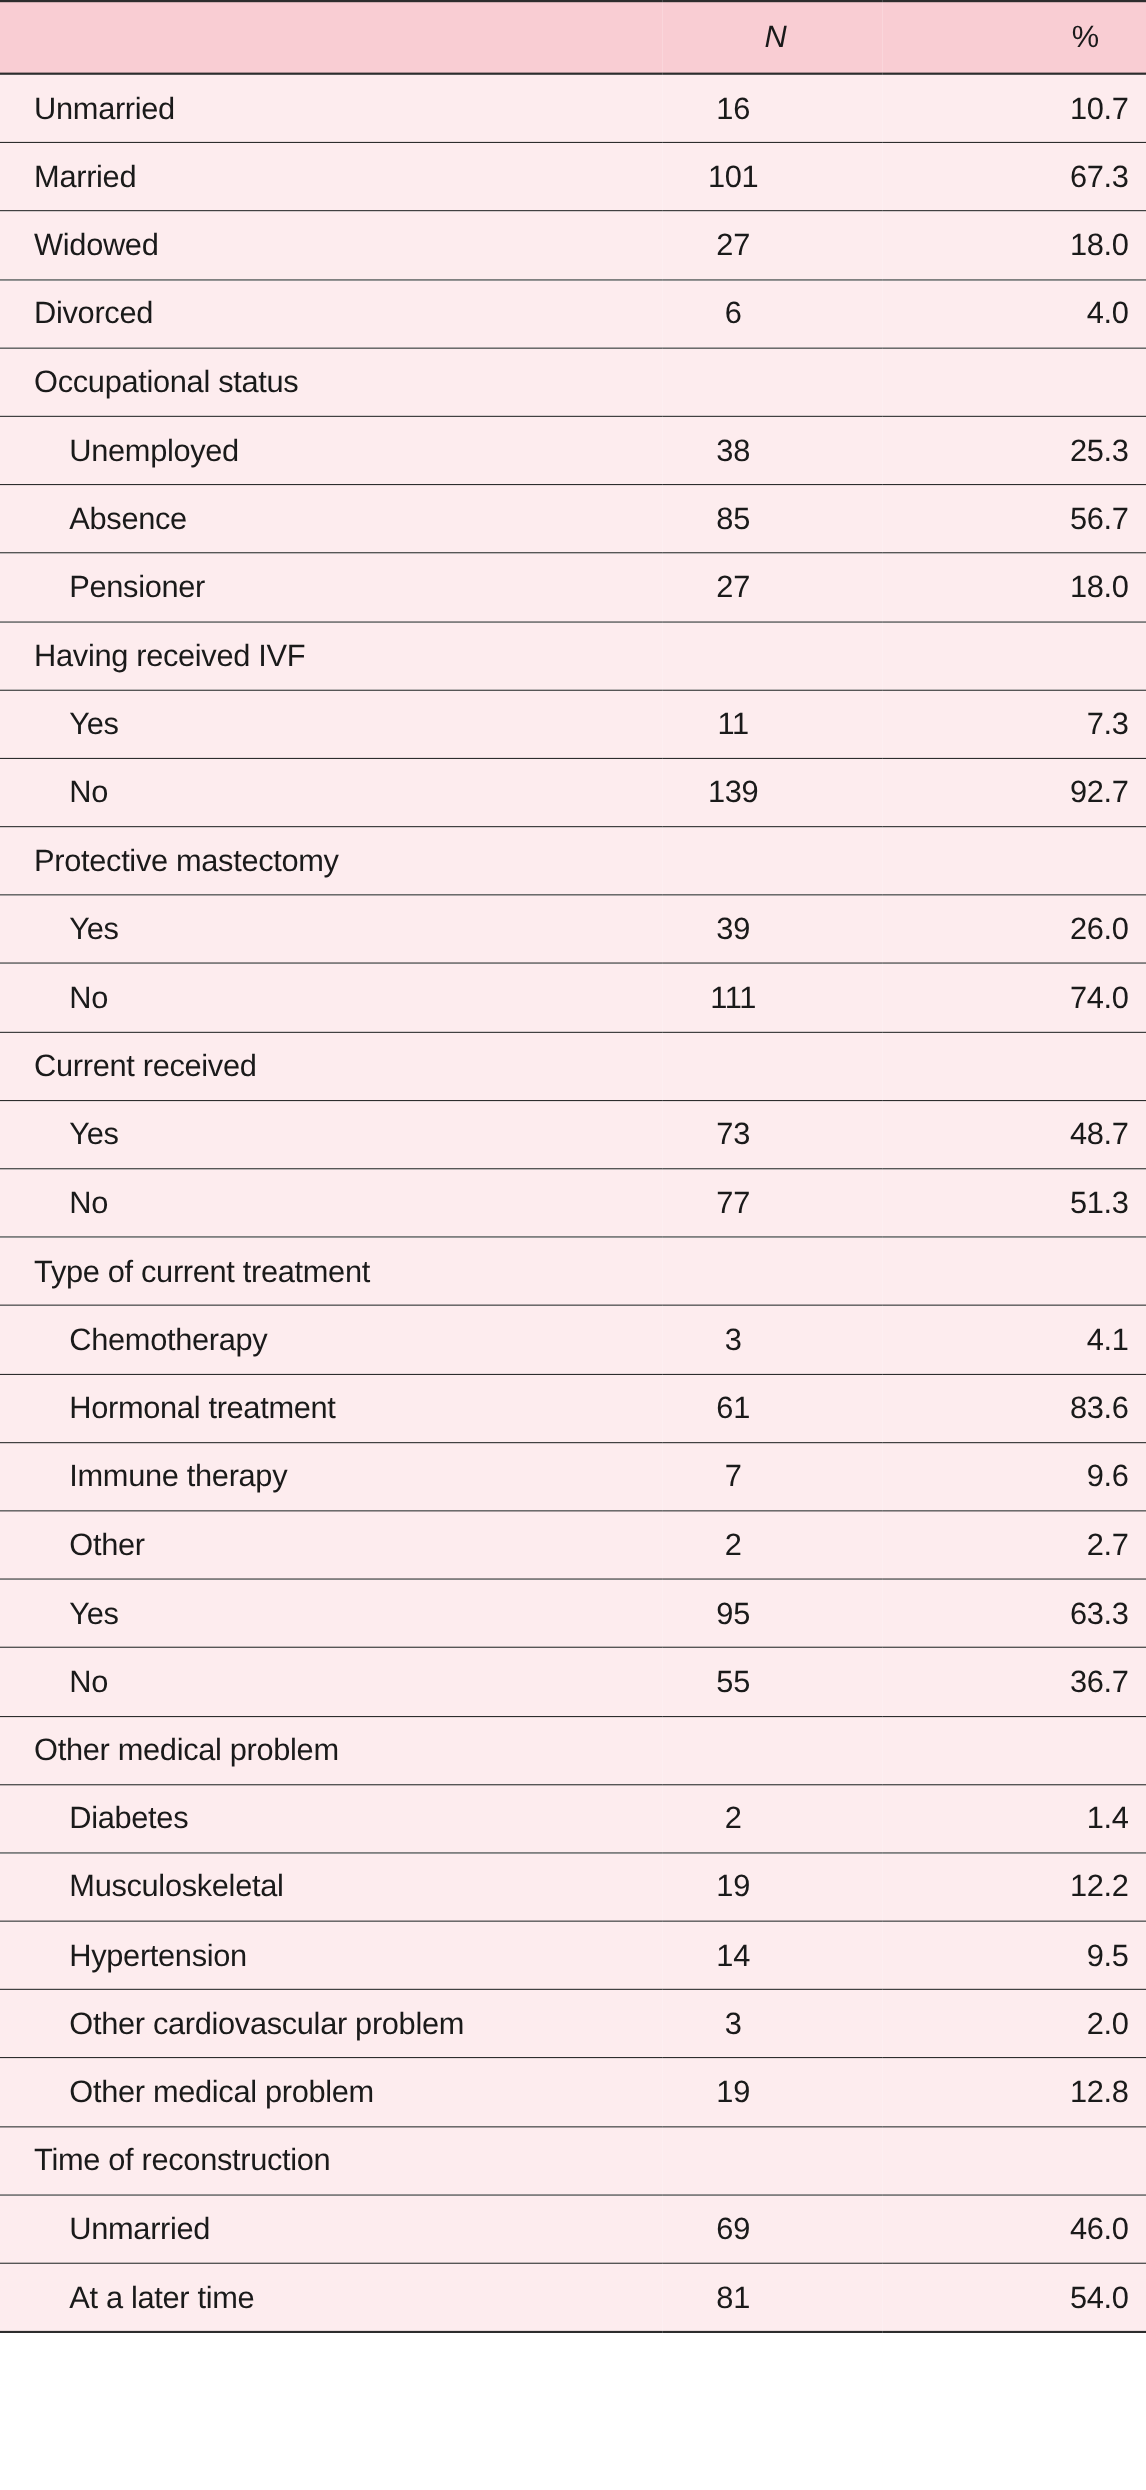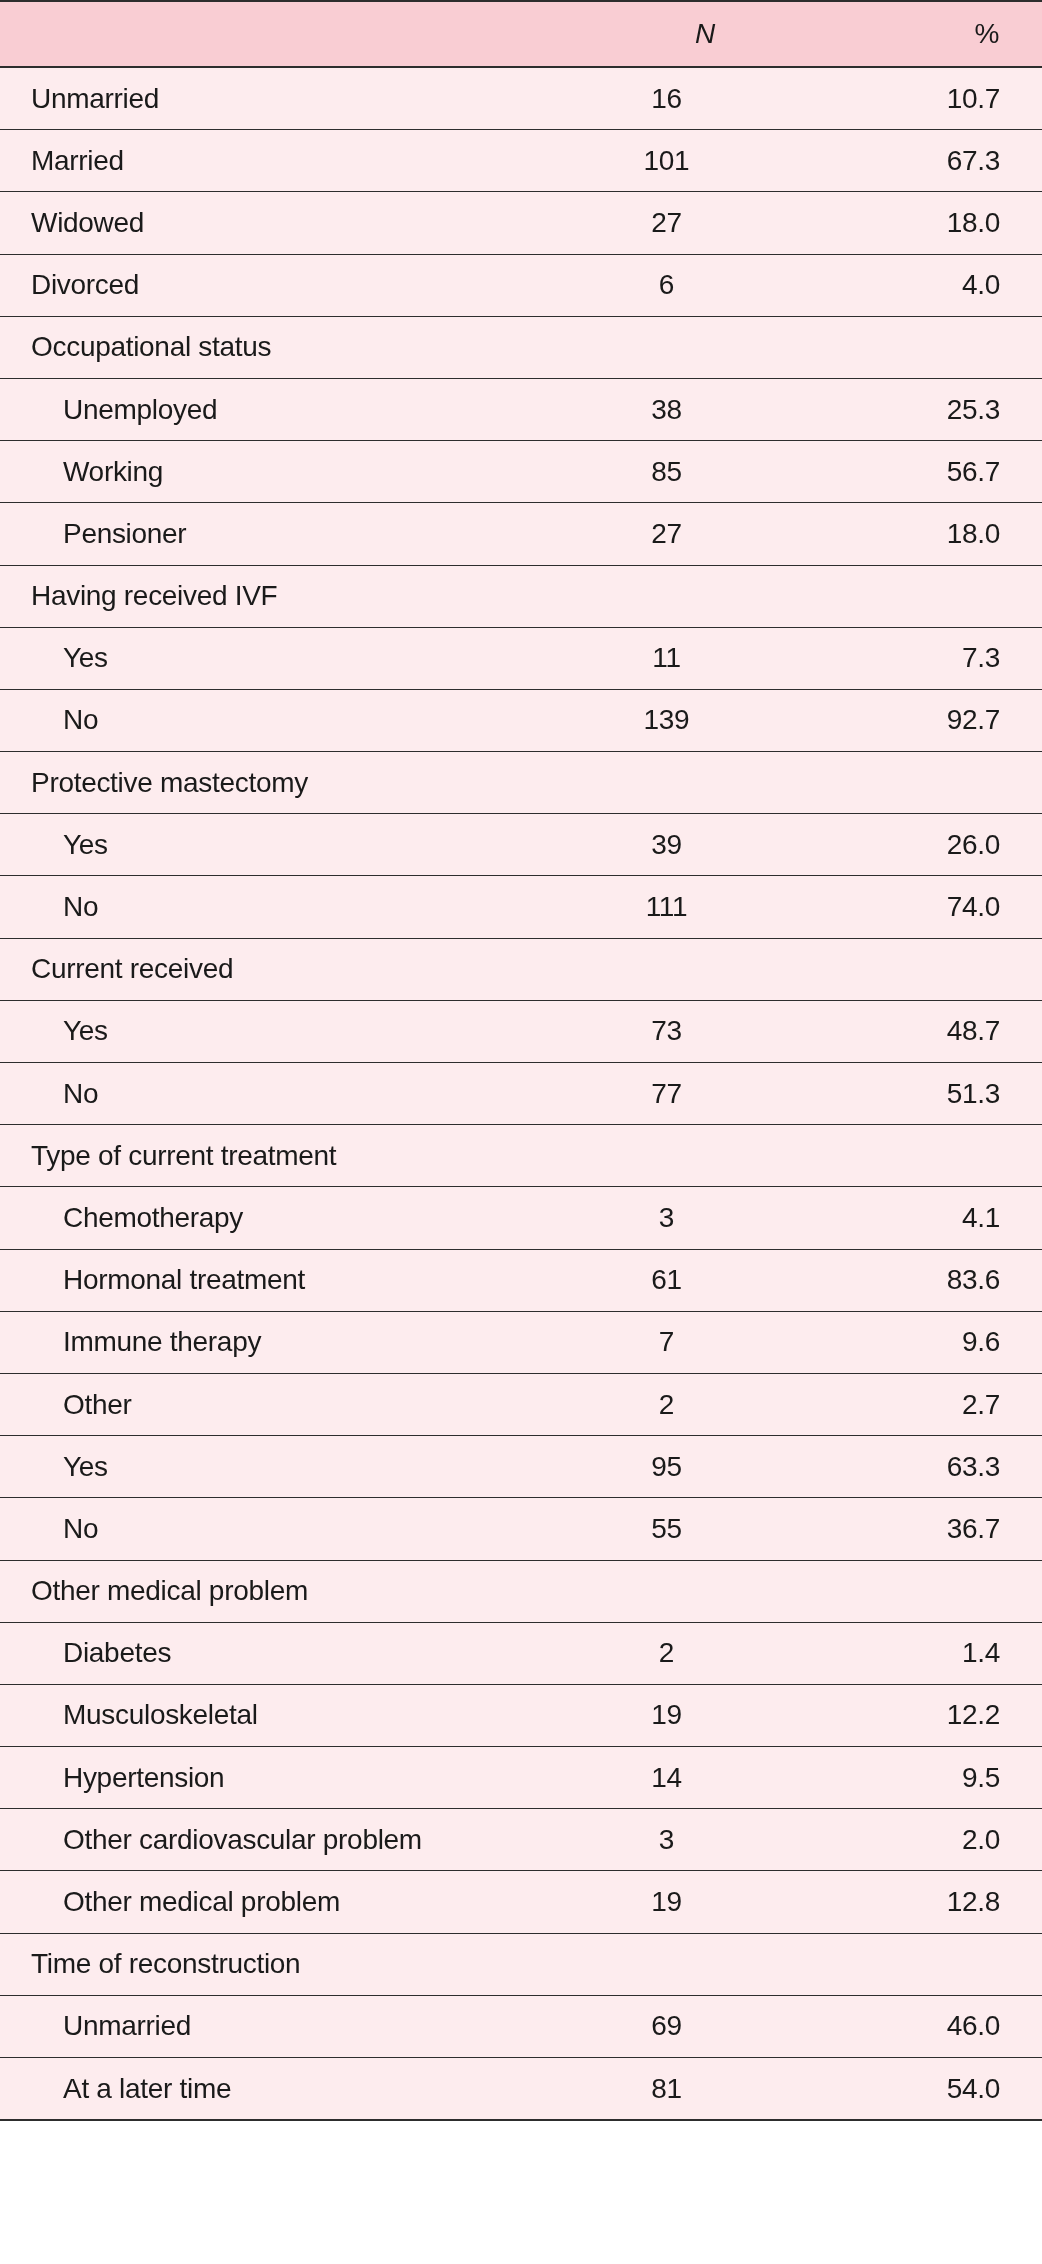--- a/index.html
+++ b/index.html
@@ -59,21 +59,21 @@
     padding-left:31px;
     margin-top:48px;
   }
   tr.subitem td.label{padding-left:63px;}
   td.n{
     text-align:center;
     padding-right:71px;
   }
   td.pct{
     text-align:right;
-    padding-right:42px;
+    padding-right:16px;
   }
 </style>
 </head>
 <body>
 
 <table class="stats">
   <colgroup>
     <col class="c-label">
     <col class="c-n">
     <col class="c-pct">
@@ -110,21 +110,21 @@
         <td class="label">Occupational status</td>
         <td class="n"></td>
         <td class="pct"></td>
       </tr>
       <tr class="subitem">
         <td class="label">Unemployed</td>
         <td class="n">38</td>
         <td class="pct">25.3</td>
       </tr>
       <tr class="subitem">
-        <td class="label">Working</td>
+        <td class="label">Absence</td>
         <td class="n">85</td>
         <td class="pct">56.7</td>
       </tr>
       <tr class="subitem">
         <td class="label">Pensioner</td>
         <td class="n">27</td>
         <td class="pct">18.0</td>
       </tr>
       <tr class="section">
         <td class="label">Having received IVF</td>

